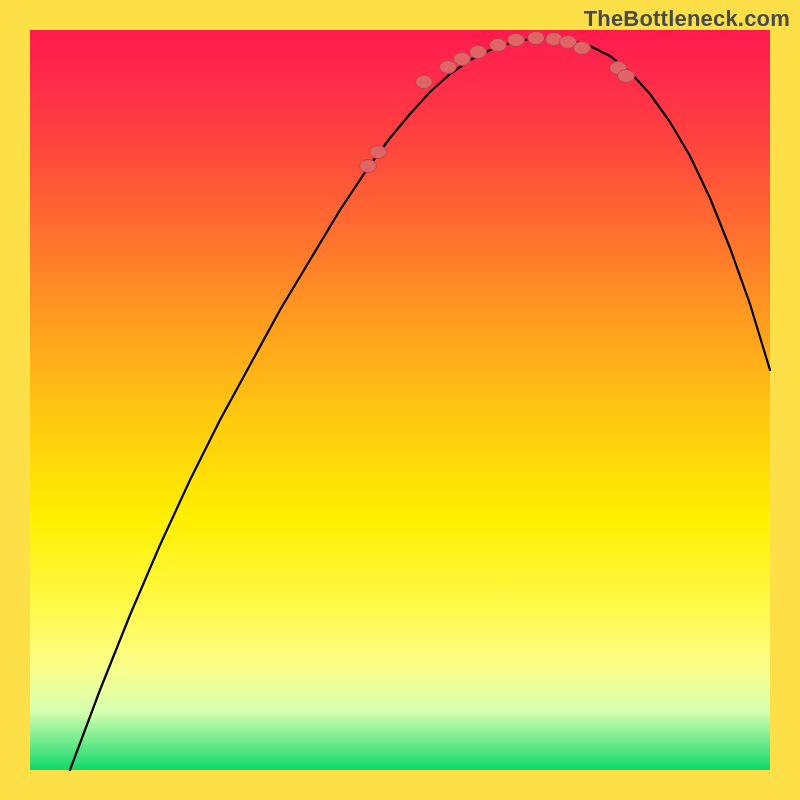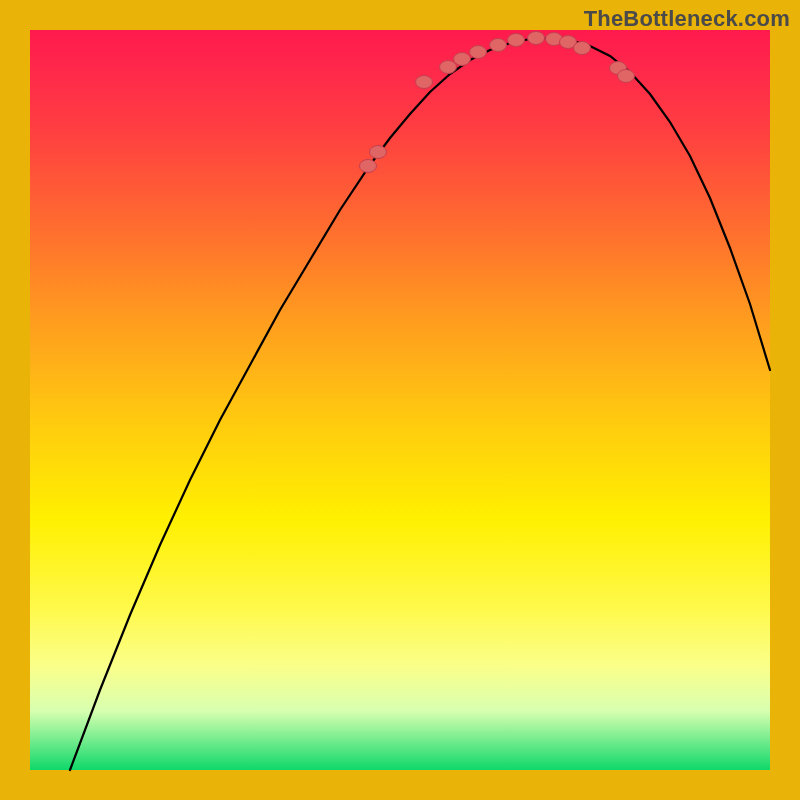--- a/index.html
+++ b/index.html
@@ -8,21 +8,21 @@
     width: 800px;
     height: 800px;
     background: #000;
     overflow: hidden;
     font-family: Arial, Helvetica, sans-serif;
   }
   .frame {
     position: absolute;
     left: 0; top: 0;
     width: 800px; height: 800px;
-    background: #eab308;
+    background: #fde047;
   }
   .plot {
     position: absolute;
     left: 30px;
     top: 30px;
     width: 740px;
     height: 740px;
     
     background: linear-gradient(to bottom,
       #ff1a4d 0%,

